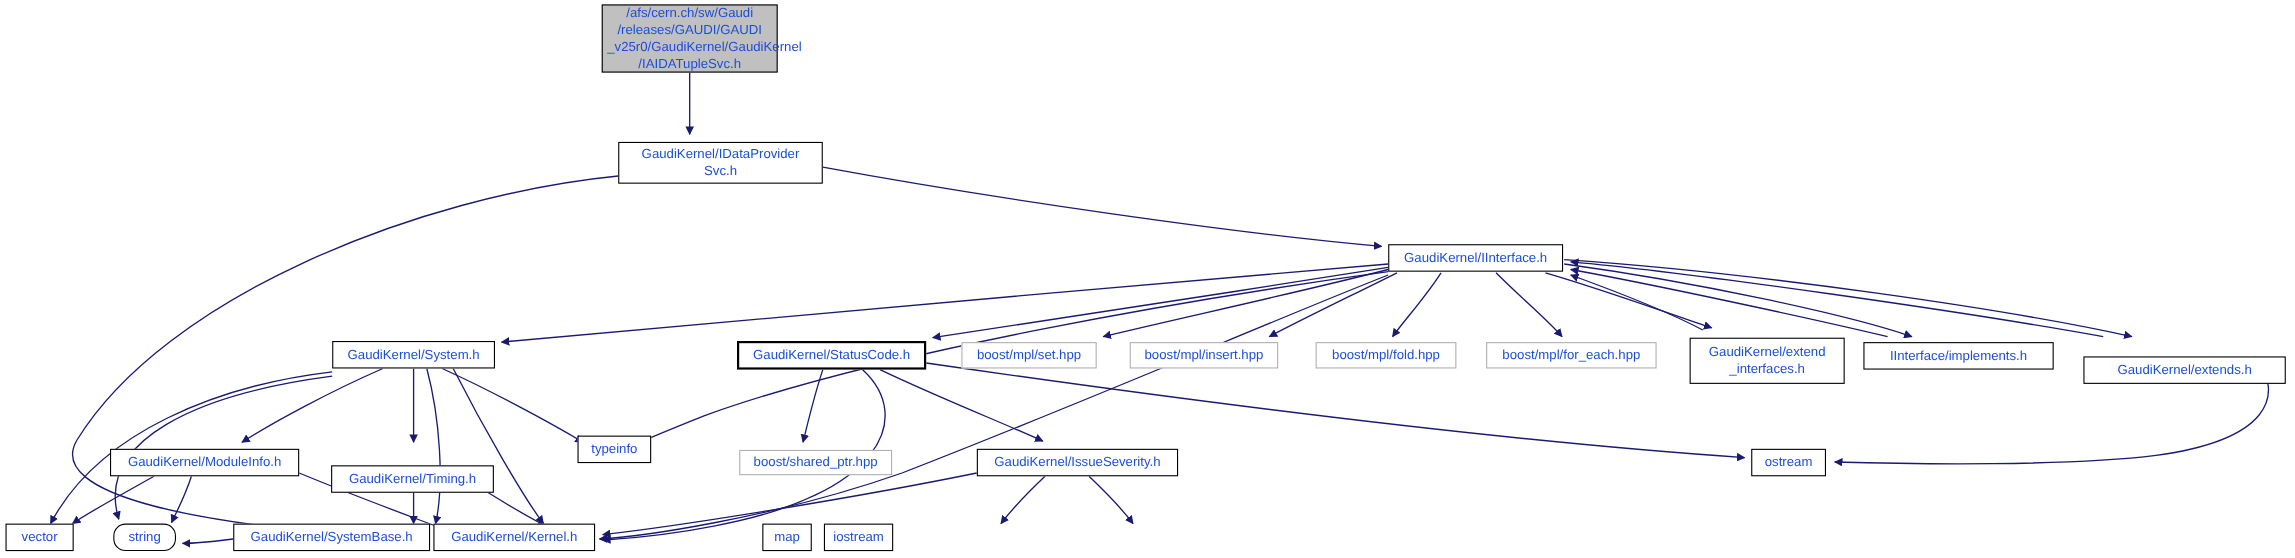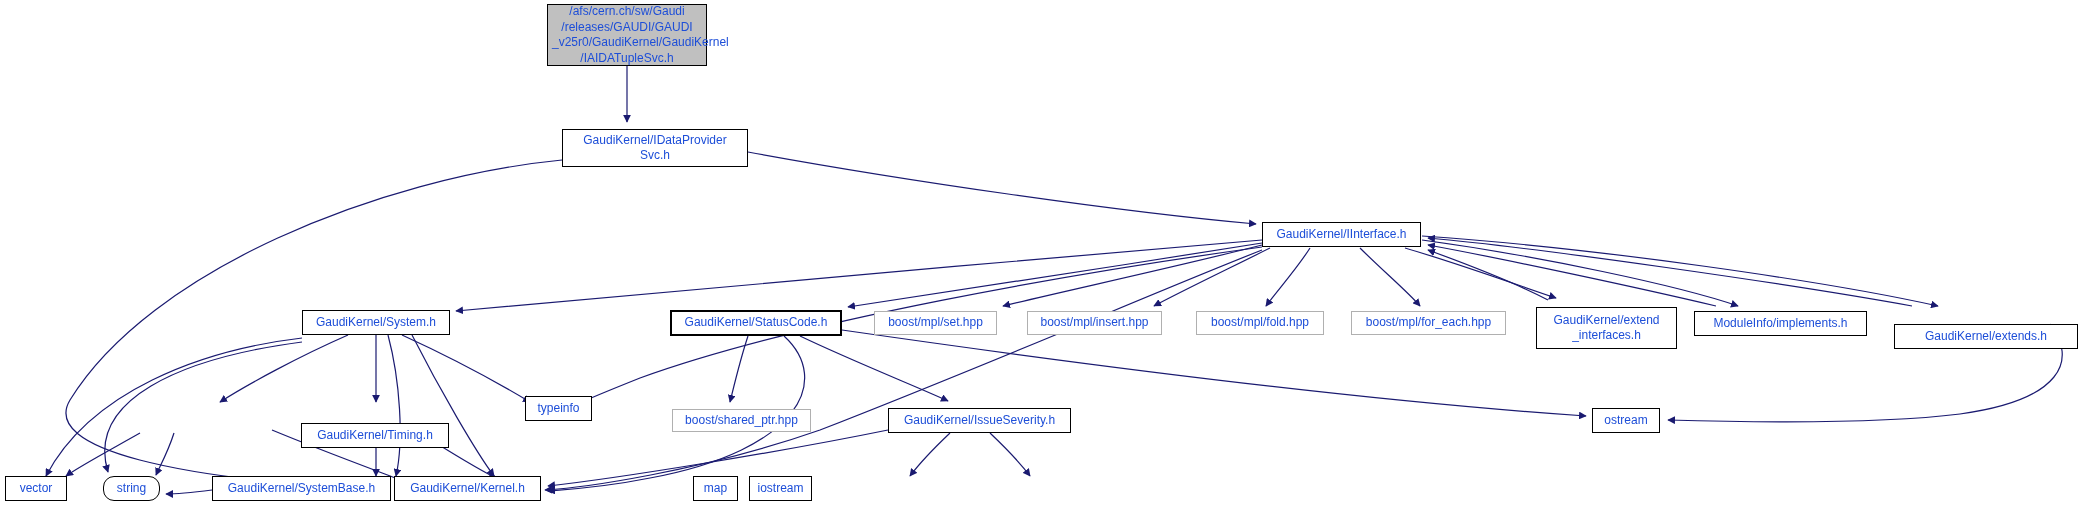--- a/index.html
+++ b/index.html
@@ -184,27 +184,30 @@
   <div class="node grey-border" style="left:1351px; top:311px; width:155px; height:24px;">
     <span class="node-label">boost/mpl/for_each.hpp</span>
   </div>
 
   <div class="node" style="left:1536px; top:307px; width:141px; height:42px;">
     <span class="node-label">GaudiKernel/extend
 _interfaces.h</span>
   </div>
 
   <div class="node" style="left:1694px; top:311px; width:173px; height:25px;">
-    <span class="node-label">ModuleInfo/implements.h</span>
+    <span class="node-label">IInterface/implements.h</span>
   </div>
 
   <div class="node" style="left:1894px; top:324px; width:184px; height:25px;">
     <span class="node-label">GaudiKernel/extends.h</span>
   </div>
 
+  <div class="node" style="left:100px; top:408px; width:172px; height:25px;">
+    <span class="node-label">GaudiKernel/ModuleInfo.h</span>
+  </div>
 
   <div class="node" style="left:301px; top:408px; width:148px; height:25px;margin-top:15px;">
     <span class="node-label">GaudiKernel/Timing.h</span>
   </div>
 
   <div class="node" style="left:525px; top:396px; width:67px; height:25px;">
     <span class="node-label">typeinfo</span>
   </div>
 
   <div class="node grey-border" style="left:672px; top:409px; width:139px; height:23px;">

